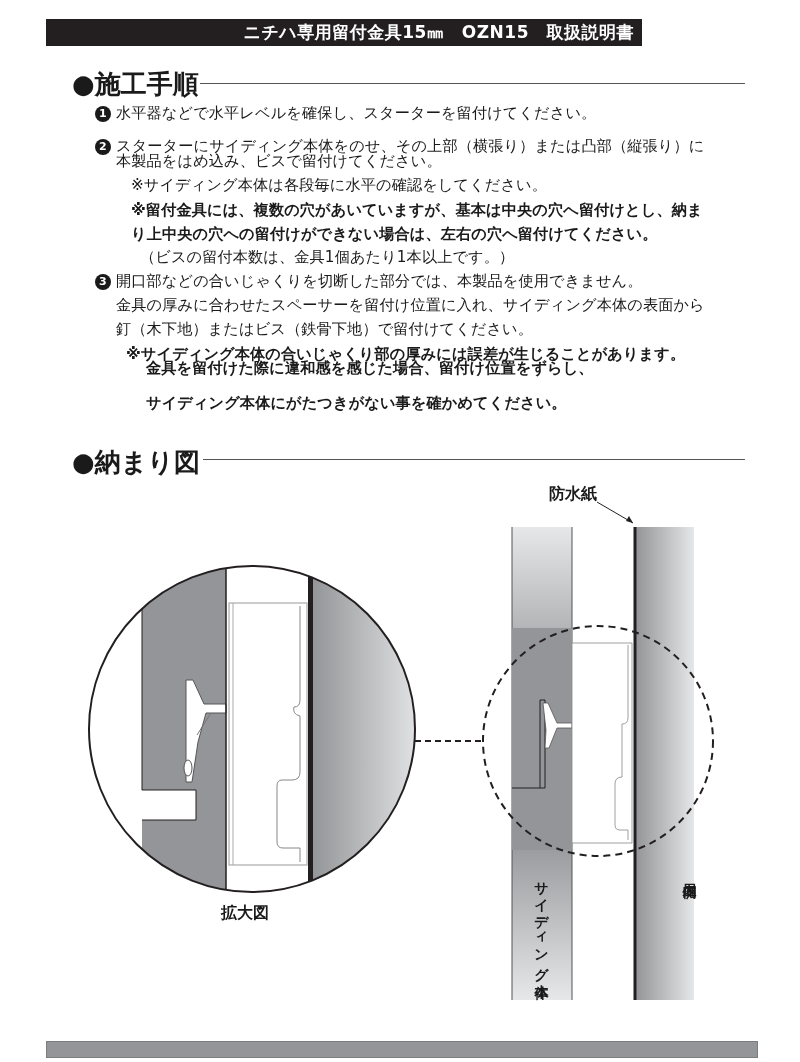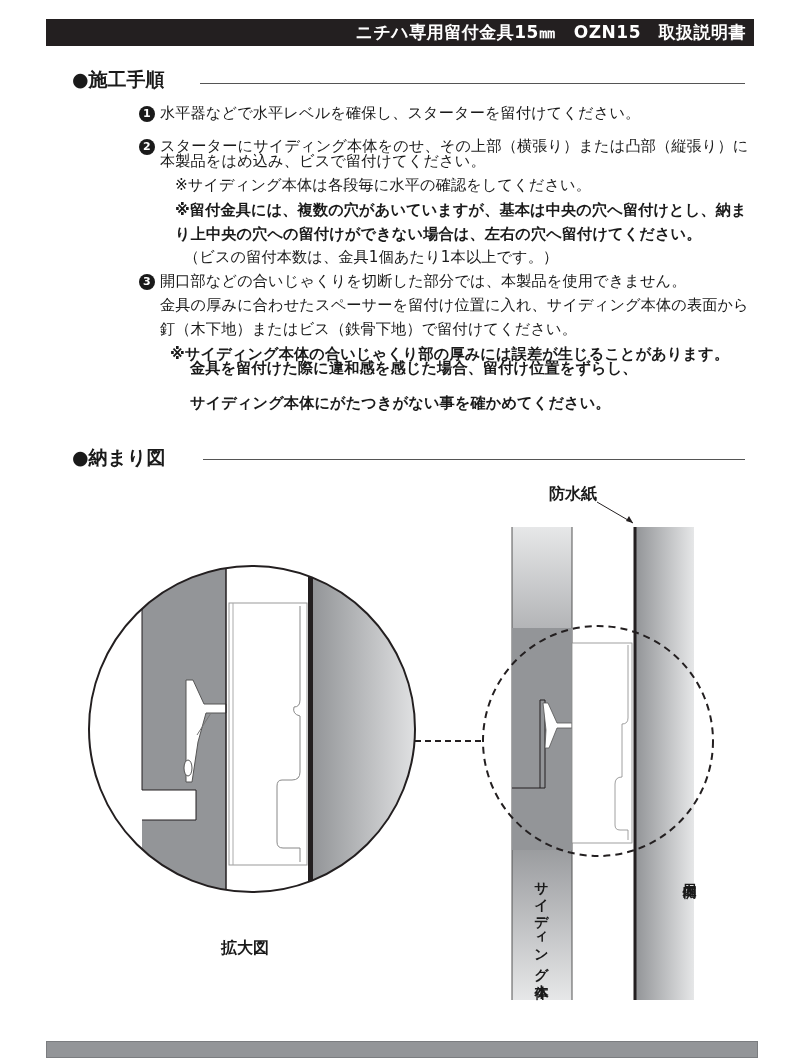--- a/index.html
+++ b/index.html
@@ -1,24 +1,24 @@
 <!DOCTYPE html>
 <html><head>
 <meta charset="utf-8">
 <style>
   html, body { margin:0; padding:0; background:#ffffff; }
   body { width:800px; height:1062px; position:relative; overflow:hidden;
          font-family:"DejaVu Sans", "Liberation Sans", sans-serif; color:#1a1a1a; }
-  .header-bar { position:absolute; left:46px; top:19px; width:708px; height:27px;
+  .header-bar { position:absolute; left:46px; top:19px; width:596px; height:27px;
                 background:#231f20; color:#fff; }
   .header-title { position:absolute; right:8px; top:2px; font-size:17px; font-weight:bold;
                   letter-spacing:0.5px; white-space:pre; }
-  .section-title { position:absolute; left:72px; font-size:19px; font-weight:bold; white-space:nowrap; }
+  .section-title { position:absolute; left:72px; font-size:26px; font-weight:bold; white-space:nowrap; }
   .section-rule { position:absolute; height:1px; background:#555; }
-  .line { position:absolute; font-size:15.2px; white-space:nowrap; letter-spacing:0.1px;margin-left:44px; }
+  .line { position:absolute; font-size:15.2px; white-space:nowrap; letter-spacing:0.1px; }
   .line.bold { font-weight:bold; }
   .num { display:inline-block; width:16px; height:16px; border-radius:50%; background:#1a1a1a;
          color:#fff; font-size:11px; font-weight:bold; text-align:center; line-height:16px;
          margin-right:5px; vertical-align:1px; }
   .footer-bar { position:absolute; left:46px; top:1041px; width:712px; height:17px;
                 background:#939598; border:1px solid #7b7d80; box-sizing:border-box; }
   .vlabel { position:absolute; font-size:14px; font-weight:bold; writing-mode:vertical-rl;
             text-orientation:upright; letter-spacing:1px; }
   .label { position:absolute; font-size:16px; font-weight:bold; white-space:nowrap; }
 </style>
@@ -115,18 +115,18 @@
     <line x1="233" y1="603" x2="233" y2="865" stroke="#aaa" stroke-width="1"></line>
     <path d="M300 606 L300 700 Q300 707 294 707 Q292 714 300 716 L300 772 Q300 780 292 780 L282 780 Q277 780 277 786 L277 842 Q277 848 283 848 L300 848 L300 862" fill="none" stroke="#888" stroke-width="1"></path>
 
     <rect x="308" y="560" width="5" height="340" fill="#231f20"></rect>
 
     <rect x="313" y="560" width="110" height="340" fill="url(#gradR)"></rect>
   </g>
   <circle cx="252" cy="729" r="163" fill="none" stroke="#231f20" stroke-width="2"></circle>
 </svg>
 
-<div class="label" style="left:221px; top:938px;">拡大図</div>
+<div class="label" style="left:221px; top:903px;">拡大図</div>
 <div class="label" style="left:549px; top:484px;">防水紙</div>
 <div class="vlabel" style="left:533px; top:872px;">サイディング本体</div>
 <div class="vlabel" style="left:681px; top:872px;">屋内側</div>
 
 <div class="footer-bar"></div>
 
 </body></html>

